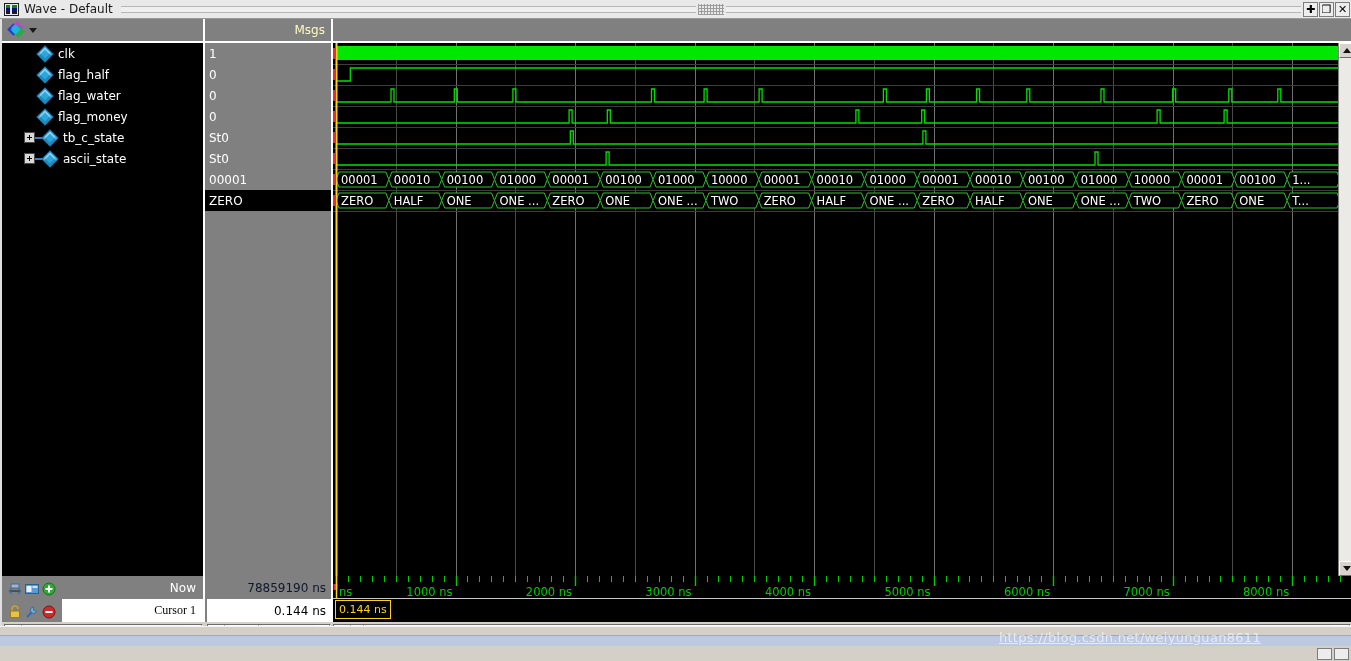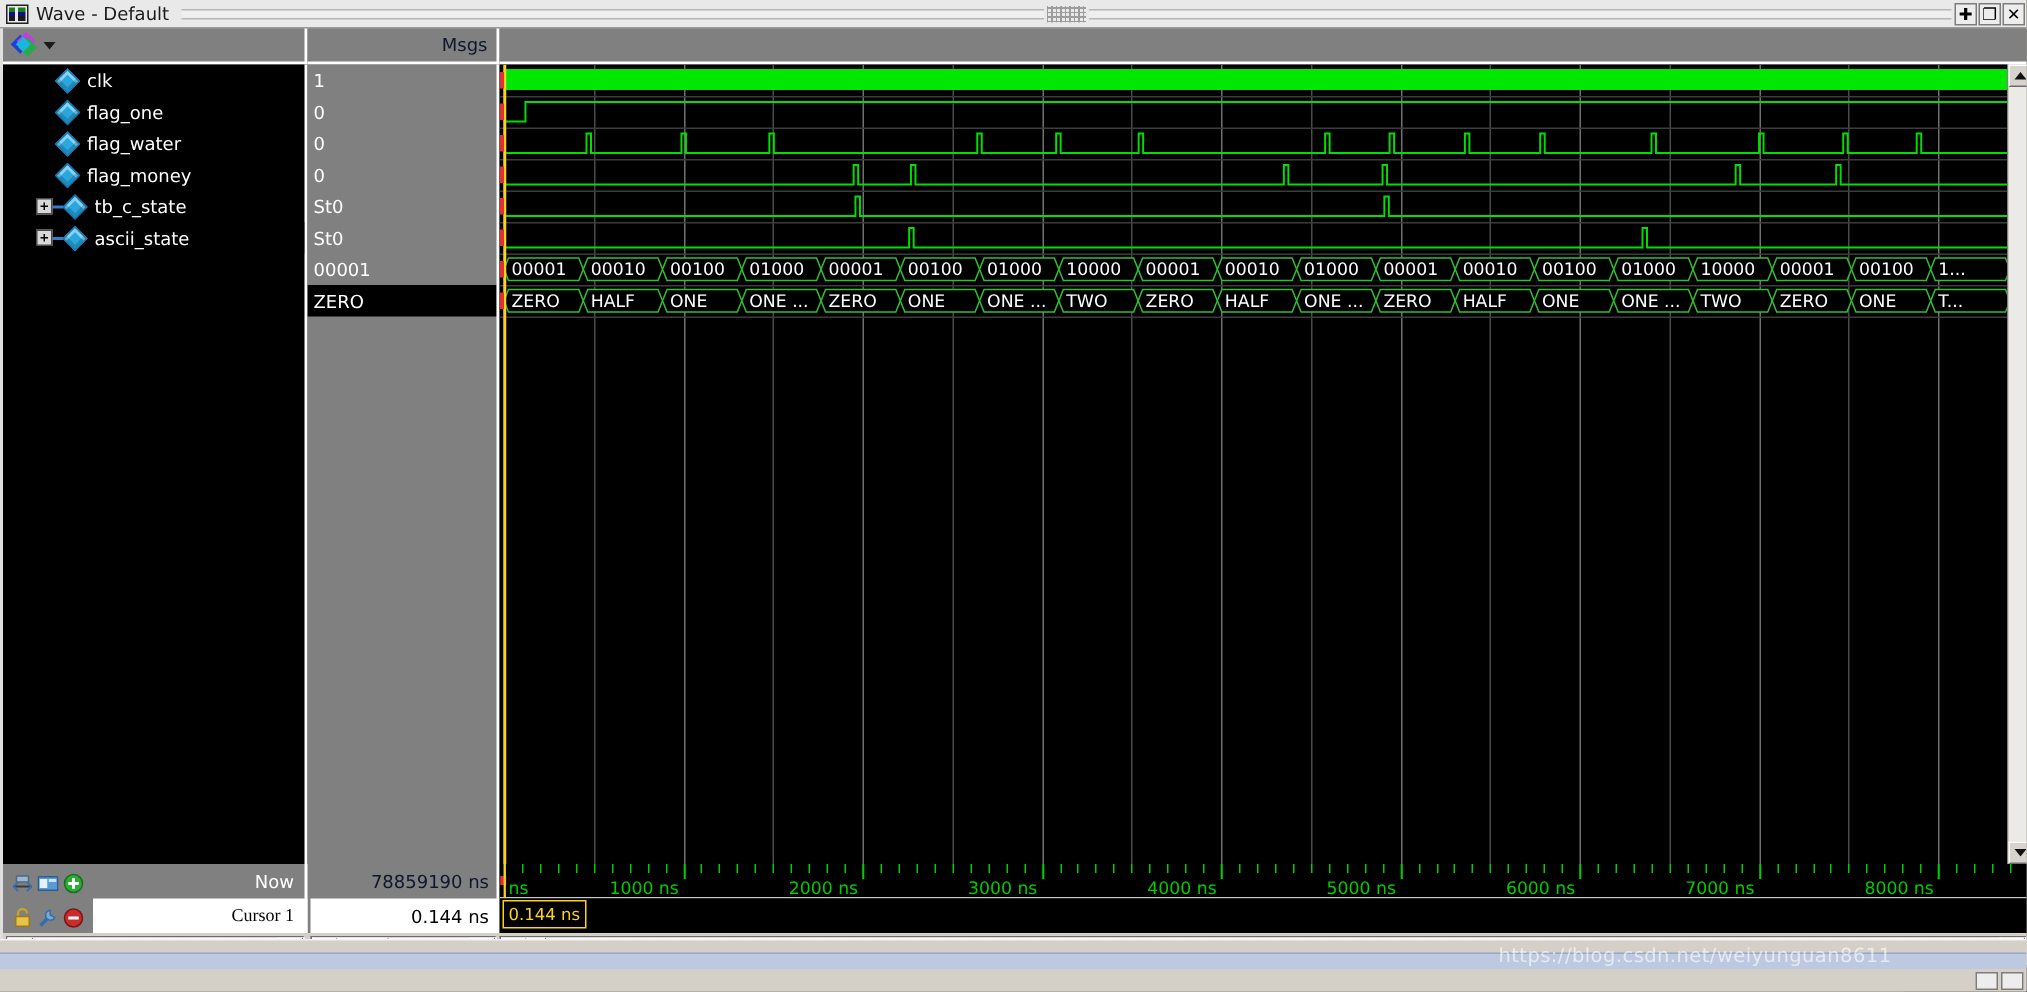--- a/index.html
+++ b/index.html
@@ -72,21 +72,21 @@
   #colhdr { position:absolute; left:0; top:0; width:1351px; height:24px; }
   .hdr-cell {
     position:absolute; top:0; height:24px;
     background:#808080;
     border-bottom: 2px solid #ffffff;
     border-right: 2px solid #ffffff;
     display:flex; align-items:center;
   }
   #hdr-names { left:0; width:203px; }
   #hdr-msgs  { left:203px; width:128px; justify-content:flex-end; }
-  #hdr-msgs .lbl { font-size:12px; color:#0f172a; padding-right:6px; }
+  #hdr-msgs .lbl { font-size:12px; color:#fef9c3; padding-right:6px; }
   .hdr-sigicon {
     width: 15px; height: 15px; margin-left: 7px; position: relative;
   }
   .hdr-sigicon .d1,.hdr-sigicon .d2,.hdr-sigicon .d3 {
     position:absolute; width:9px; height:9px; transform: rotate(45deg);
   }
   .hdr-sigicon .d1 { left:0px; top:2px; background:#1e3fd8; }
   .hdr-sigicon .d2 { left:4px; top:0px; background:#c040d8; }
   .hdr-sigicon .d3 { left:5px; top:4px; background:#2aa84a; }
   .hdr-sigicon .d4 { position:absolute; left:3px; top:3px; width:7px;height:7px;
@@ -226,21 +226,21 @@
     background:#d4d0c8; border-top:1px solid #f2f2f2;
   }
   #footer .strip {
     position:absolute; left:0; top:8px; width:1351px; height:11px;
     background:#bcc9e0;
     border-top:1px solid #9aa8c0;
   }
   #watermark {
     position:absolute; right:8px; top:630px;
     font-size:13px; color:rgba(255,255,255,.62);
-    letter-spacing:.3px; pointer-events:none; white-space:nowrap;
+    letter-spacing:.3px; pointer-events:none; white-space:nowrap;text-decoration:underline;
   }
   #corner-btns {
     position:absolute; right:2px; bottom:0px; height:13px; display:flex; gap:2px;
   }
   #corner-btns div { width:15px;height:12px;border:1px solid #7d7d7d;background:#ededed;}
 </style>
 </head>
 <body>
 
 <div id="app">
@@ -274,21 +274,21 @@
       <div class="hdr-cell" style="left:331px;width:1020px;border-right:none;"></div>
     </div>
 
     <div id="names">
         <div class="row noexp">
           <span class="diamond"></span>
           <span class="nm">clk</span>
         </div>
         <div class="row noexp">
           <span class="diamond"></span>
-          <span class="nm">flag_one</span>
+          <span class="nm">flag_half</span>
         </div>
         <div class="row noexp">
           <span class="diamond"></span>
           <span class="nm">flag_water</span>
         </div>
         <div class="row noexp">
           <span class="diamond"></span>
           <span class="nm">flag_money</span>
         </div>
         <div class="row">

